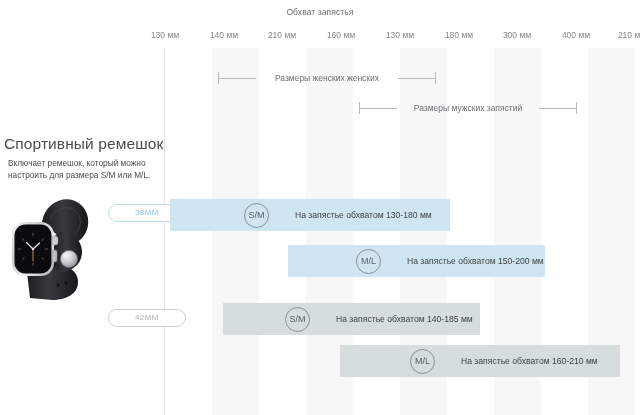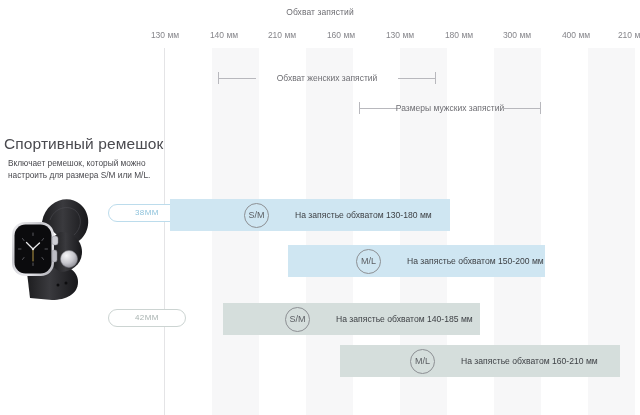--- a/index.html
+++ b/index.html
@@ -175,41 +175,41 @@
 <div id="stage">
 
   <div class="band" style="left:212px;width:47px;"></div>
   <div class="band" style="left:306px;width:47px;"></div>
   <div class="band" style="left:400px;width:47px;"></div>
   <div class="band" style="left:494px;width:47px;"></div>
   <div class="band" style="left:588px;width:47px;"></div>
 
   <div class="axis-line" style="left:164px;"></div>
 
-  <div class="chart-title">Обхват запястий</div>
+  <div class="chart-title">Обхват запястья</div>
 
   <div class="tick-label" style="left:165px;">130 мм</div>
   <div class="tick-label" style="left:224px;">140 мм</div>
   <div class="tick-label" style="left:282px;">210 мм</div>
   <div class="tick-label" style="left:341px;">160 мм</div>
   <div class="tick-label" style="left:400px;">130 мм</div>
   <div class="tick-label" style="left:459px;">180 мм</div>
   <div class="tick-label" style="left:517px;">300 мм</div>
   <div class="tick-label" style="left:576px;">400 мм</div>
   <div class="tick-label" style="left:632px;">210 мм</div>
 
   <div class="bracket" style="left:218px;top:70px;width:218px;">
     <div class="cap left"></div>
     <div class="rule l"></div>
-    <div class="btext">Обхват женских запястий</div>
+    <div class="btext">Размеры женских женских</div>
     <div class="rule r"></div>
     <div class="cap right"></div>
   </div>
 
-  <div class="bracket" style="left:359px;top:100px;width:182px;">
+  <div class="bracket" style="left:359px;top:100px;width:182px;padding-left:36px;">
     <div class="cap left"></div>
     <div class="rule l"></div>
     <div class="btext">Размеры мужских запястий</div>
     <div class="rule r"></div>
     <div class="cap right"></div>
   </div>
 
   <div class="panel-title">Спортивный ремешок</div>
   <div class="panel-desc">Включает ремешок, который можно настроить для размера S/M или M/L.</div>
 

